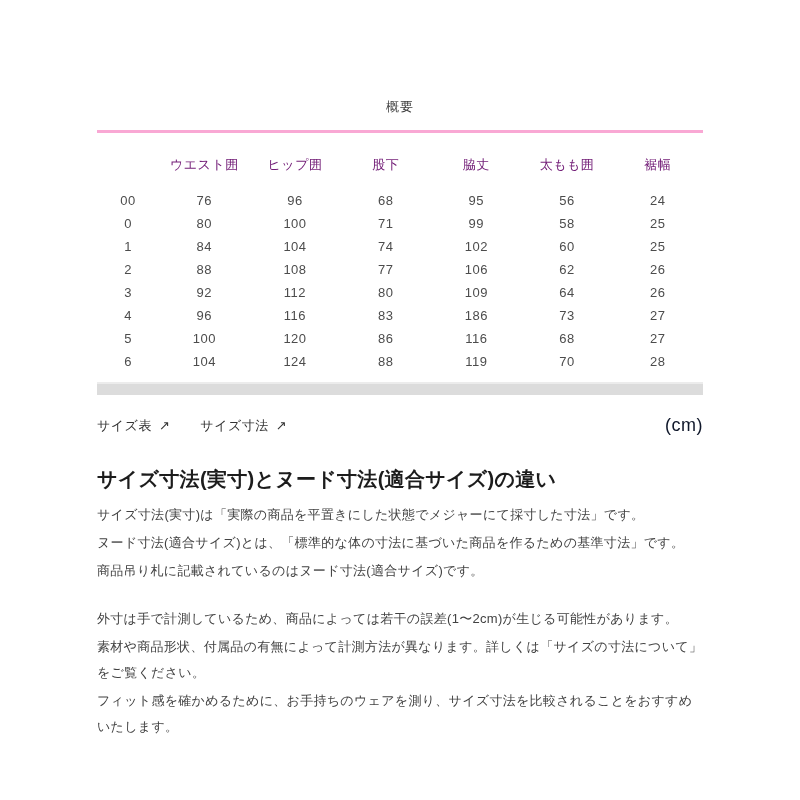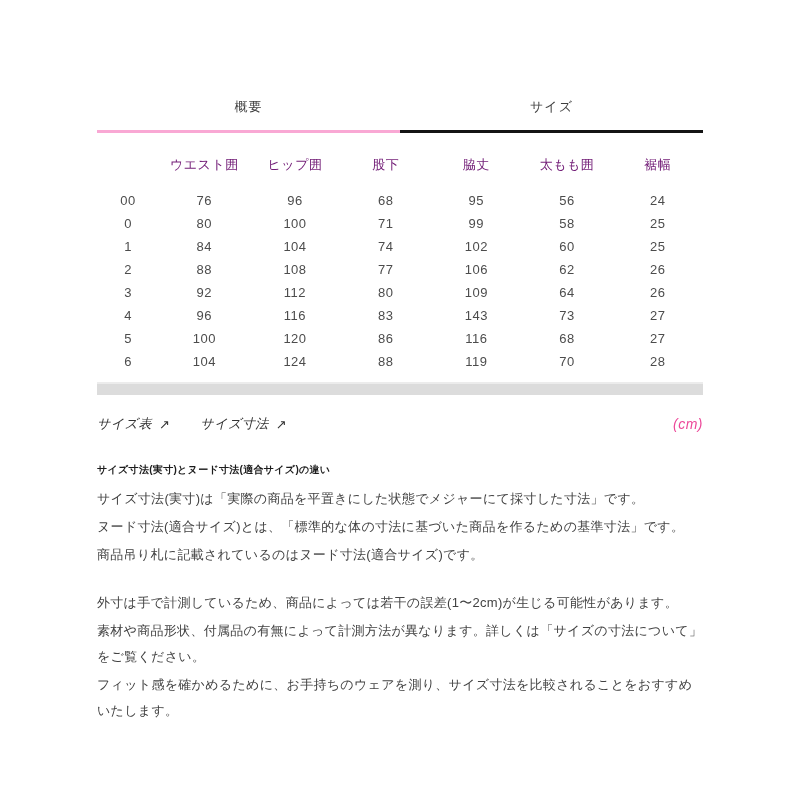--- a/index.html
+++ b/index.html
@@ -67,70 +67,68 @@
     height: 11px;
     background: #dcdcdc;
     border-top: 2px solid #ececec;
   }
   
   .links-row {
     margin-top: 20px;
     display: flex;
     align-items: center;
     justify-content: space-between;
-    font-style: italic;
   }
   .links-left { display: flex; gap: 30px; }
   .text-link {
     font-size: 13px;
     color: #333333;
     text-decoration: none;
     display: inline-flex;
     align-items: center;
     gap: 7px;
     cursor: pointer;
     letter-spacing: 0.5px;
   }
   .ext-icon {
     font-size: 13px;
     color: #333333;
     line-height: 1;
   }
   .unit-note {
-    font-size: 14px;
-    color: #ec4899;
+    font-size: 18px;
+    color: #0f172a;
     letter-spacing: 0.5px;
   }
   
   .sections { margin-top: 30px; }
   .section { margin-bottom: 22px; }
   .section h3 {
     margin: 0 0 9px 0;
-    font-size: 10px;
+    font-size: 20px;
     font-weight: bold;
     color: #1c1c1c;
     letter-spacing: 0.3px;
   }
   .section p {
     margin: 0 0 2px 0;
     font-size: 13px;
     line-height: 26px;
     color: #424242;
     letter-spacing: 0.3px;
   }
 </style>
 </head>
 <body>
 
 <div class="page">
   <div class="content">
 
     <div class="tab-bar">
       <div class="tab">概要</div>
-      <div class="tab active">サイズ</div>
     </div>
 
     <table class="size-table">
       <colgroup>
         <col class="size-col">
         <col>
           <col>
           <col>
           <col>
           <col>
@@ -191,21 +189,21 @@
             <td>80</td>
             <td>109</td>
             <td>64</td>
             <td>26</td>
           </tr>
           <tr>
             <td>4</td>
             <td>96</td>
             <td>116</td>
             <td>83</td>
-            <td>143</td>
+            <td>186</td>
             <td>73</td>
             <td>27</td>
           </tr>
           <tr>
             <td>5</td>
             <td>100</td>
             <td>120</td>
             <td>86</td>
             <td>116</td>
             <td>68</td>

